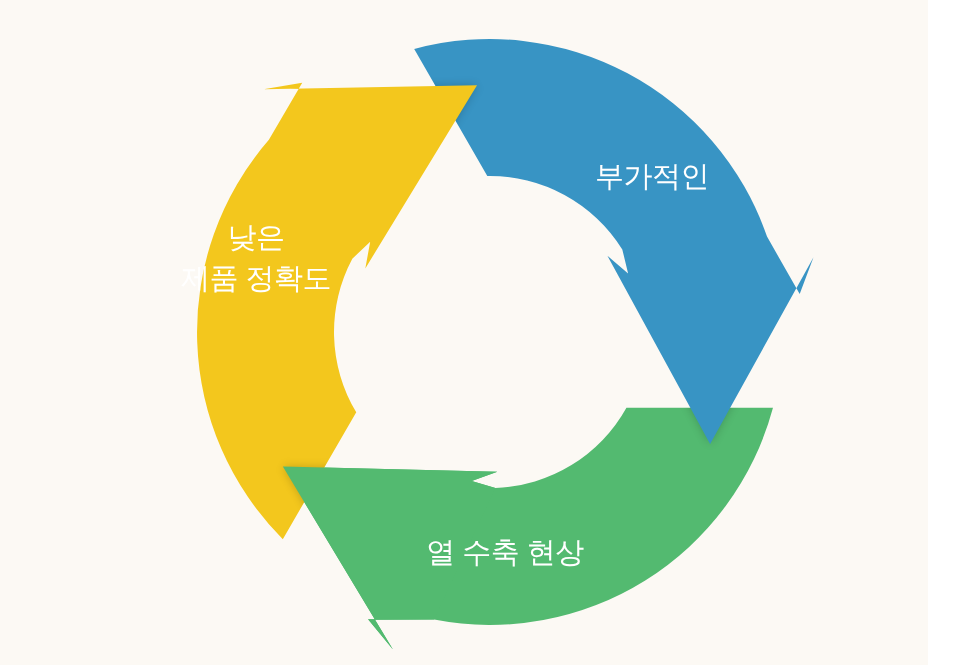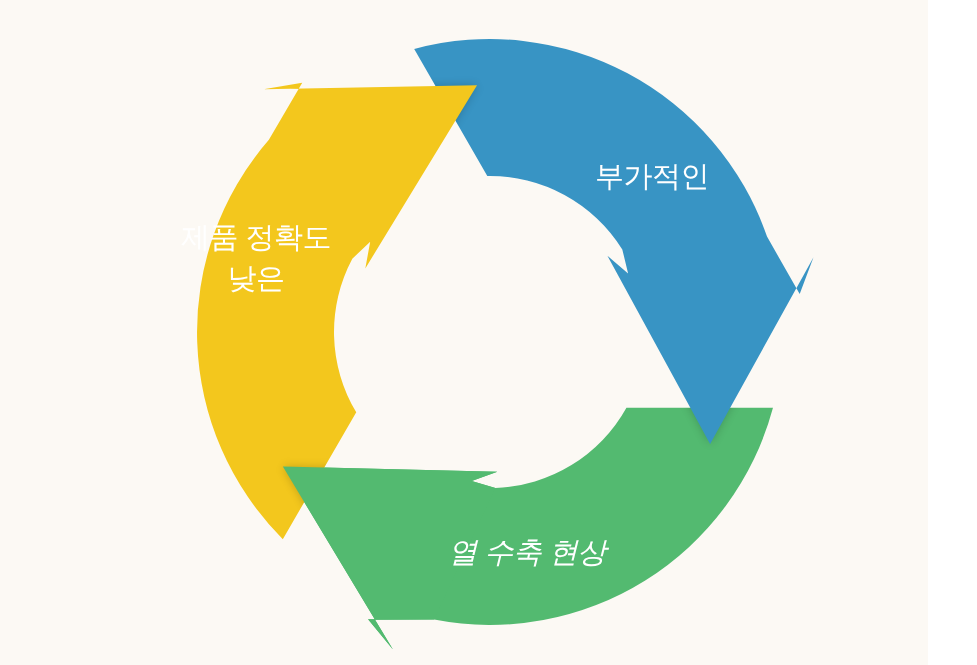--- a/index.html
+++ b/index.html
@@ -34,21 +34,21 @@
     color: #ffffff;
     font-size: 29px;
     line-height: 41px;
     font-weight: 500;
     letter-spacing: -0.5px;
     white-space: nowrap;
   }
   .cycle-label span { display: block; }
   .label-blue   { left: 652px; top: 176px; }
   .label-yellow { left: 256px; top: 258px; }
-  .label-green  { left: 527px; top: 552px; font-style: italic; }
+  .label-green  { left: 505px; top: 552px; }
 </style>
 </head>
 <body>
 
 <div class="stage">
 
   <svg viewBox="0 0 977 665">
     <defs>
       <filter id="soft" x="-30%" y="-30%" width="160%" height="160%">
         <feGaussianBlur stdDeviation="5"></feGaussianBlur>
@@ -83,21 +83,21 @@
     </g>
 
     <path transform="rotate(120 490 332)" d="M 767 236.6 L 799.7 294 L 813.5 257.3 L 710.1 444.1 L 607.4 255.8 L 628.1 273.4 L 622.3 249.4 Z" fill="#53ba70"></path>
   </svg>
 
   <div class="cycle-label label-blue">
     <span>부가적인</span>
   </div>
 
   <div class="cycle-label label-yellow">
+    <span>낮은</span>
     <span>제품 정확도</span>
-    <span>낮은</span>
   </div>
 
   <div class="cycle-label label-green">
     <span>열 수축 현상</span>
   </div>
 
 </div>
 
 </body></html>

